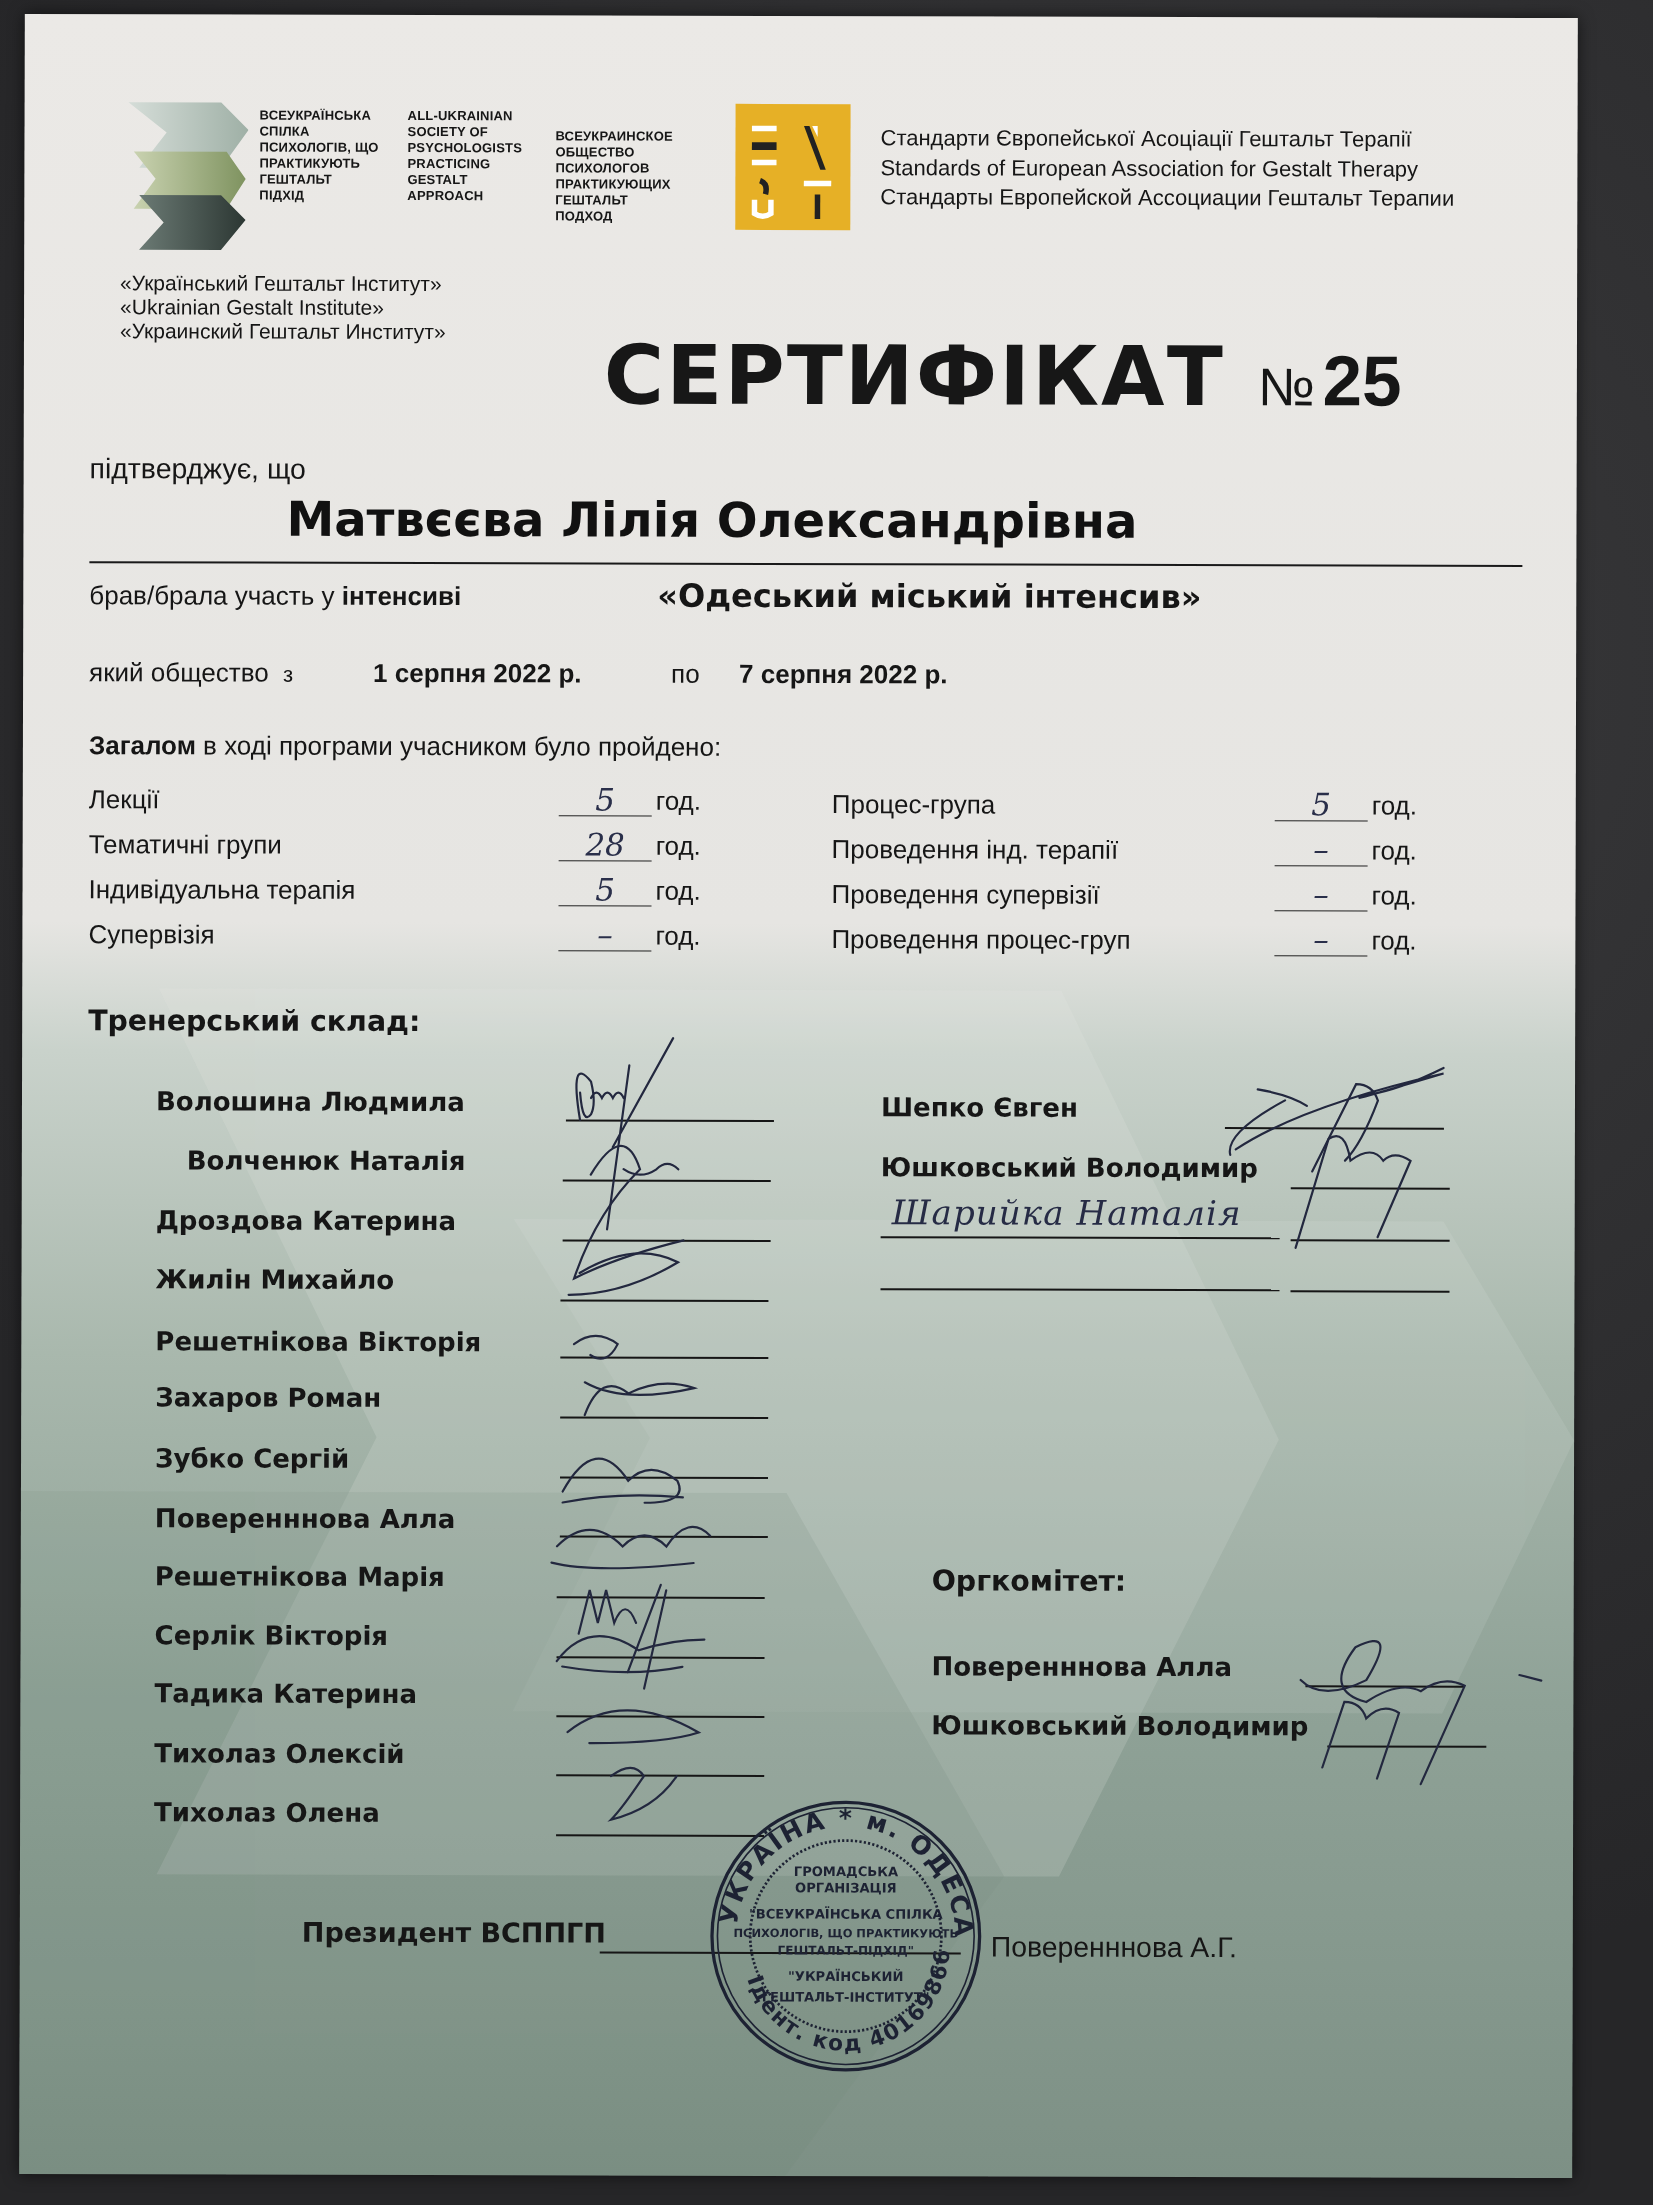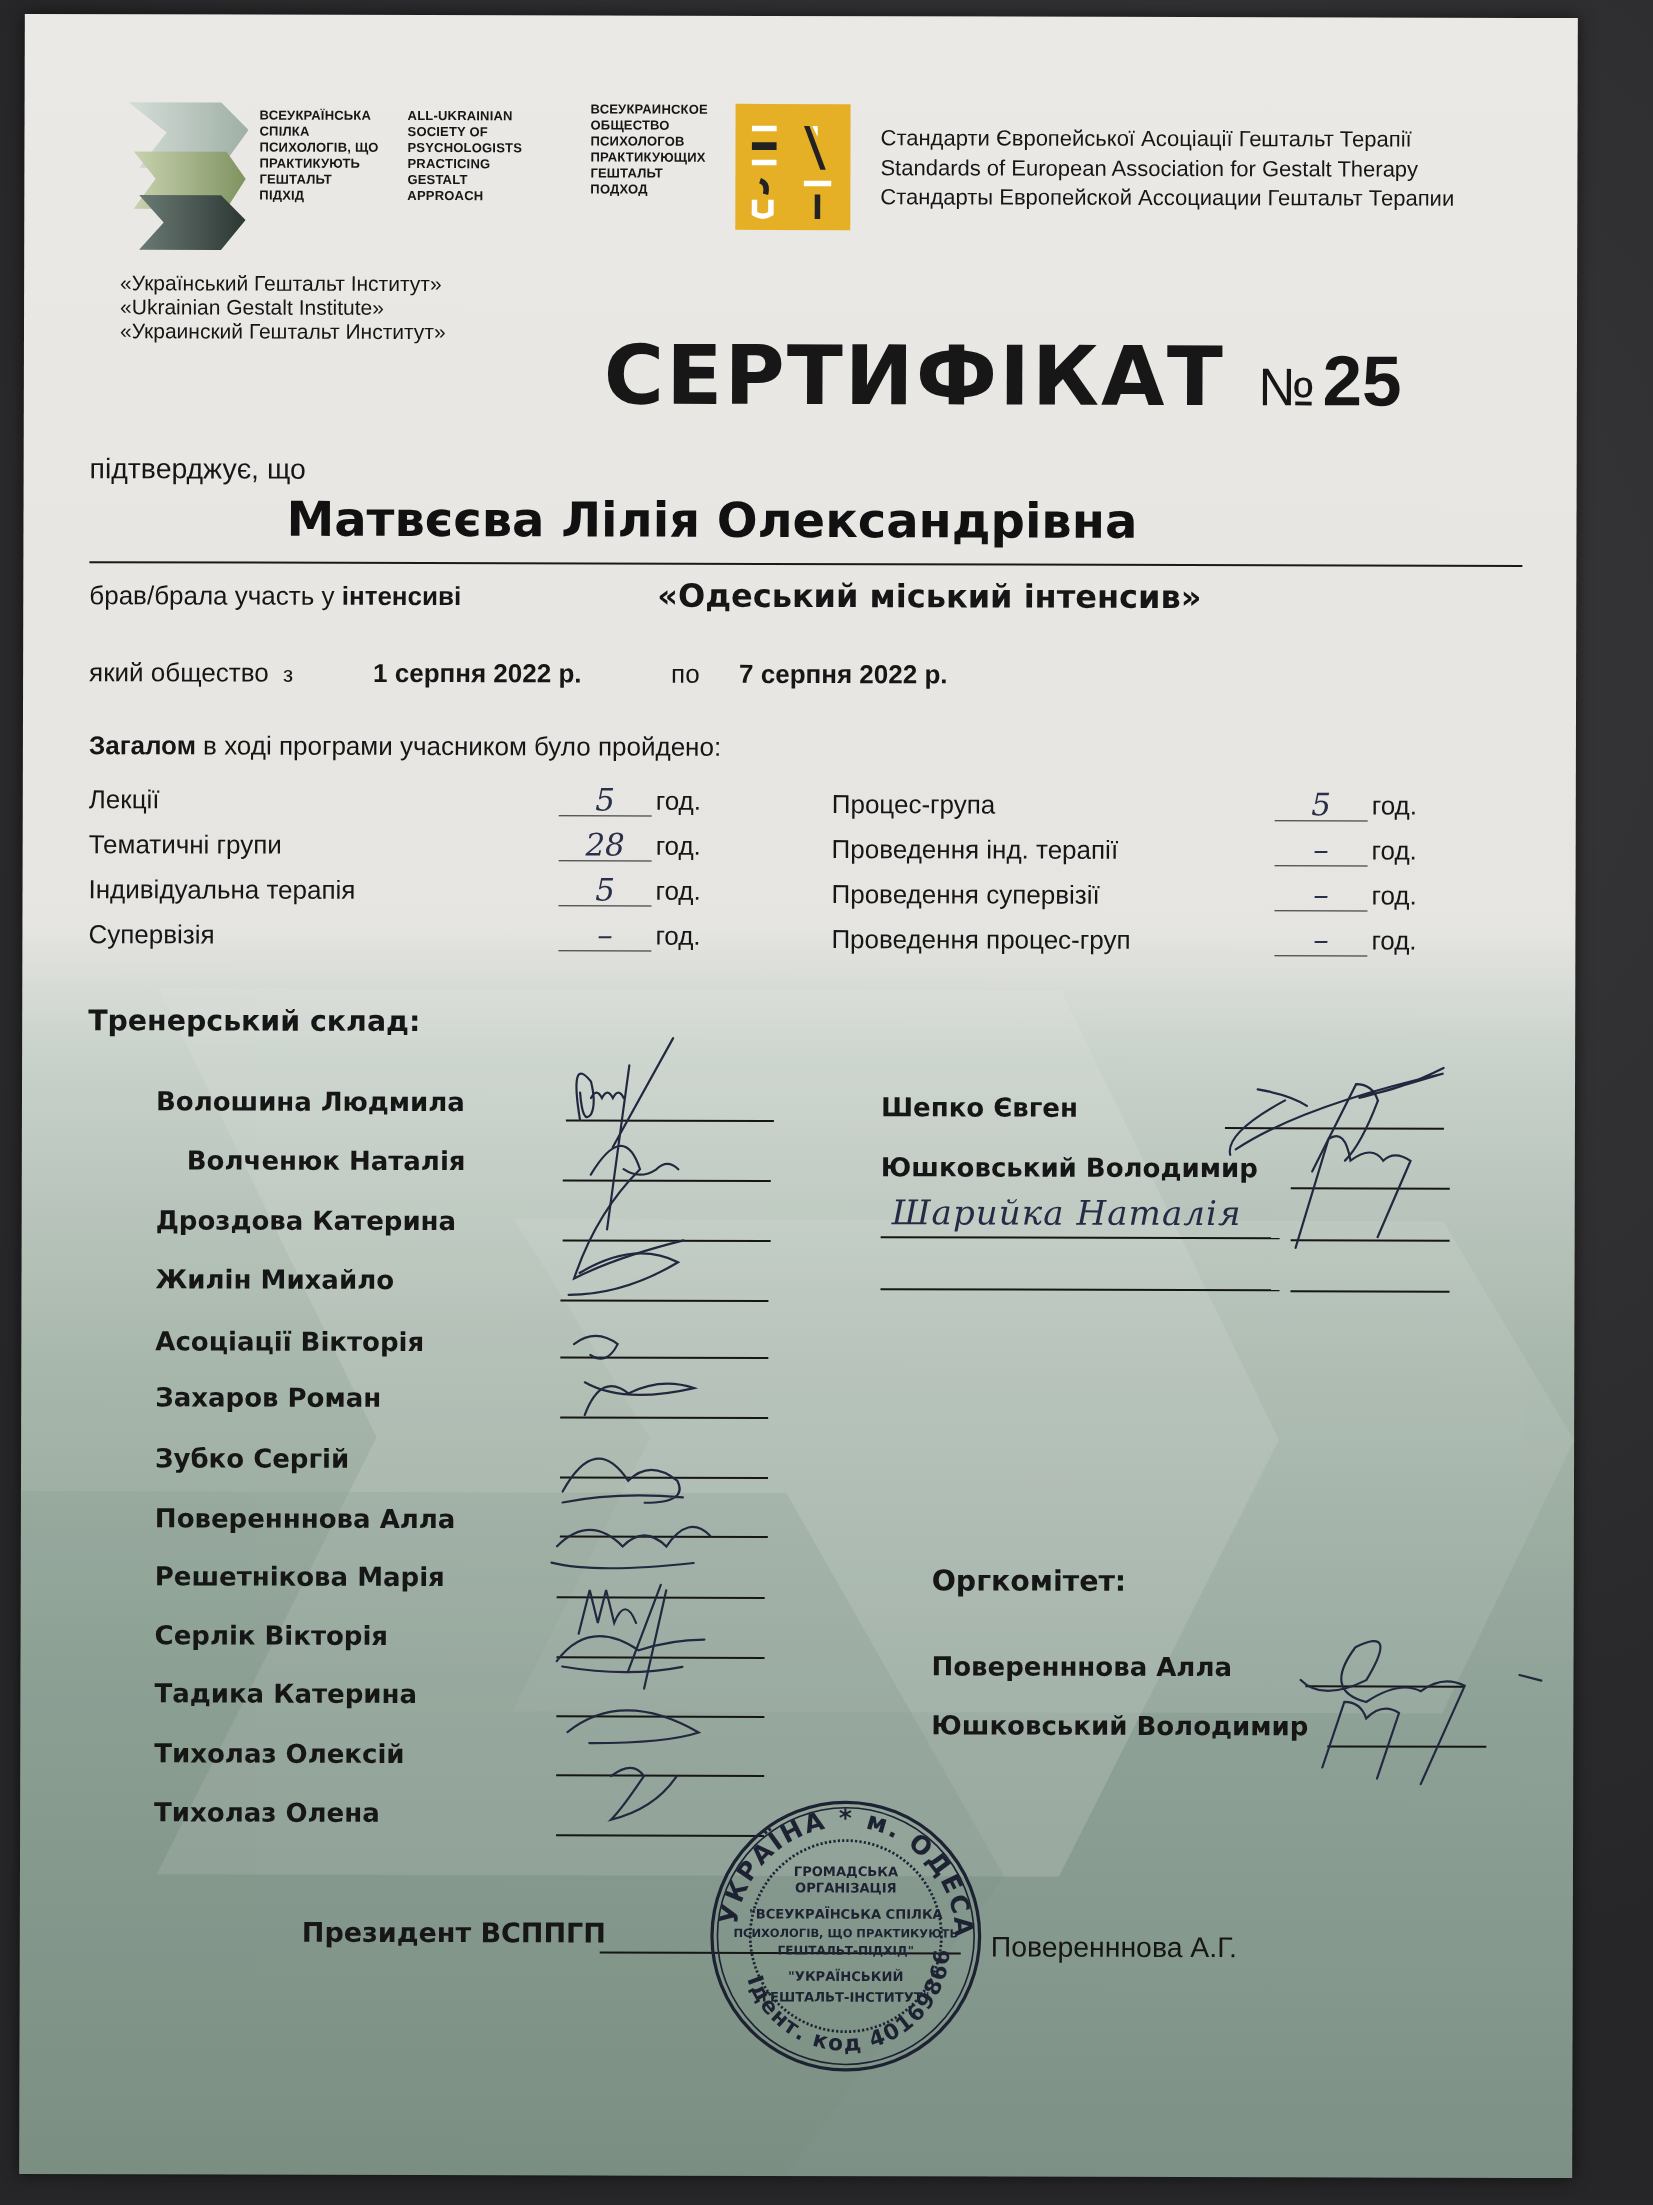--- a/index.html
+++ b/index.html
@@ -100,21 +100,21 @@
     <span>підхід</span>
   </div>
   <div class="abs org-col" style="left:383px; top:93px;">
     <span>All-Ukrainian</span>
     <span>Society of</span>
     <span>Psychologists</span>
     <span>Practicing</span>
     <span>Gestalt</span>
     <span>Approach</span>
   </div>
-  <div class="abs org-col" style="left:531px; top:86px;margin-left:35px;">
+  <div class="abs org-col" style="left:531px; top:113px;">
     <span>Всеукраинское</span>
     <span>общество</span>
     <span>психологов</span>
     <span>практикующих</span>
     <span>гештальт</span>
     <span>подход</span>
   </div>
 
   <div class="abs eagt-box">
     <svg width="115" height="126" viewBox="0 0 210 230">
@@ -211,21 +211,21 @@
     <span class="hours-val">–</span>
     <span class="hours-unit">год.</span>
   </div>
 
   <div class="abs sect" style="left:66px; top:990px;">Тренерський склад:</div>
 
   <div class="trainer" style="left:134px; top:1072px;">Волошина Людмила</div>
   <div class="trainer" style="left:134px; top:1131px;margin-left:31px;">Волченюк Наталія</div>
   <div class="trainer" style="left:134px; top:1191px;">Дроздова Катерина</div>
   <div class="trainer" style="left:134px; top:1250px;">Жилін Михайло</div>
-  <div class="trainer" style="left:134px; top:1312px;">Асоціації Вікторія</div>
+  <div class="trainer" style="left:134px; top:1312px;">Решетнікова Вікторія</div>
   <div class="trainer" style="left:134px; top:1368px;">Захаров Роман</div>
   <div class="trainer" style="left:134px; top:1429px;">Зубко Сергій</div>
   <div class="trainer" style="left:134px; top:1489px;">Поверенннова Алла</div>
   <div class="trainer" style="left:134px; top:1547px;">Решетнікова Марія</div>
   <div class="trainer" style="left:134px; top:1606px;">Серлік Вікторія</div>
   <div class="trainer" style="left:134px; top:1664px;">Тадика Катерина</div>
   <div class="trainer" style="left:134px; top:1724px;">Тихолаз Олексій</div>
   <div class="trainer" style="left:134px; top:1783px;">Тихолаз Олена</div>
 
   <div class="sig-line" style="left:544px; top:1104px; width:208px;"></div>

